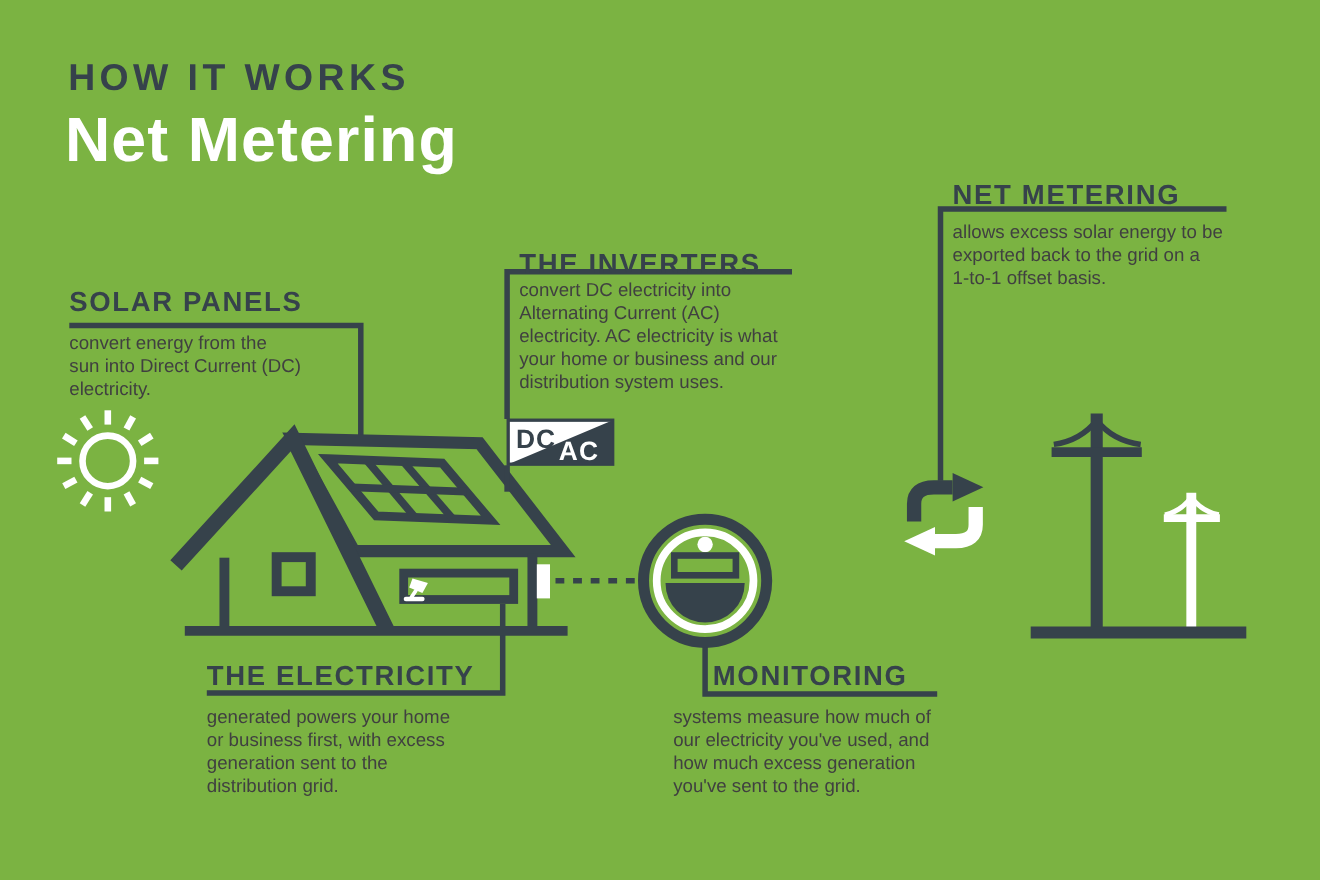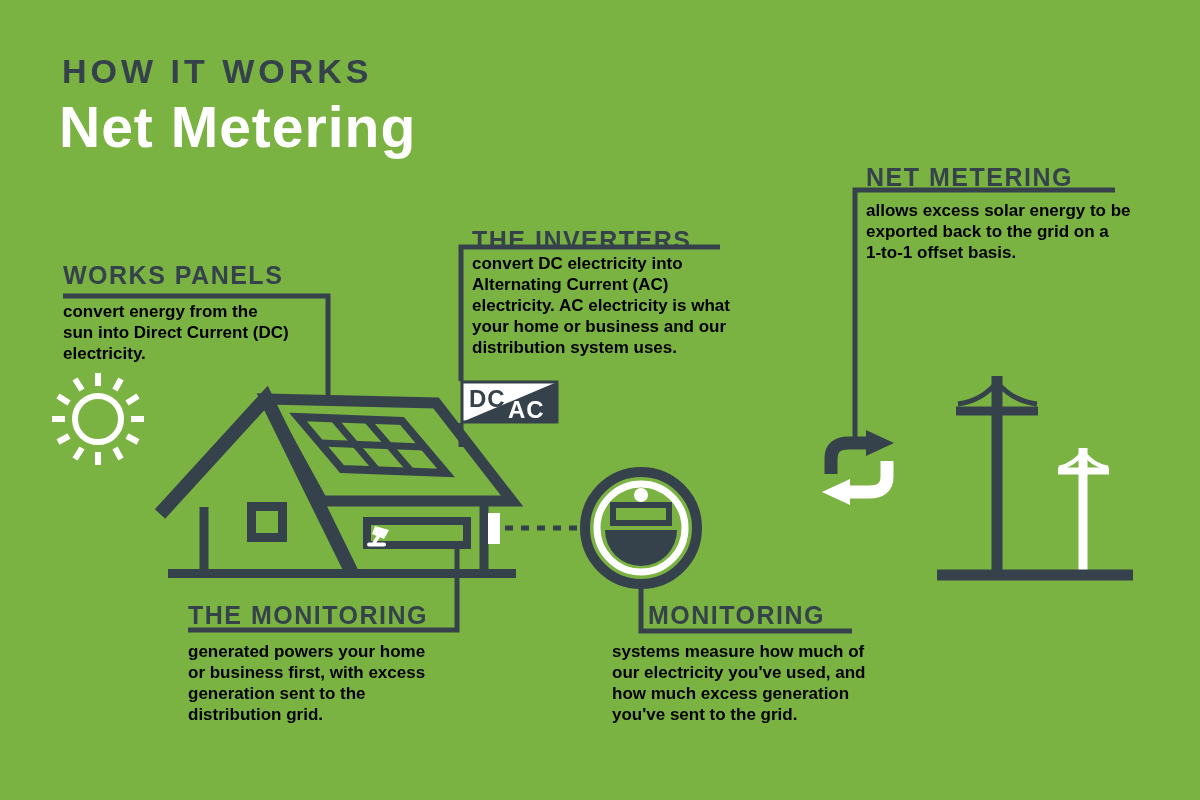--- a/index.html
+++ b/index.html
@@ -6,21 +6,21 @@
   .canvas{
     position:relative;width:1200px;height:800px;overflow:hidden;
     background:#7bb342;
     font-family:"Liberation Sans", sans-serif;
   }
   .abs{position:absolute;}
   svg{display:block;}
   .kicker{font-size:34px;font-weight:800;letter-spacing:4px;color:#36424b;white-space:nowrap;text-align:right;}
   .main-title{font-size:57px;font-weight:800;letter-spacing:1px;color:#ffffff;white-space:nowrap;}
   .sec-title{font-size:25px;font-weight:800;letter-spacing:1.5px;color:#36424b;white-space:nowrap;}
-  .sec-body{font-size:17px;font-weight:700;color:#000000;line-height:1.24;white-space:pre-line;}
+  .sec-body{font-size:17px;font-weight:400;color:#404040;line-height:1.24;white-space:pre-line;}
   .para-gap{margin-top:14px;}
 </style>
 </head>
 <body>
 
 <div class="canvas">
 
   <svg class="abs" style="left:0;top:0;" width="1200" height="800" viewBox="0 0 1200 800">
 
     <path d="M63 296 L328 296 L328 404" stroke="#36424b" stroke-width="5" fill="none"></path>
@@ -110,21 +110,21 @@
       <line x1="937" y1="575" x2="1133" y2="575" stroke="#36424b" stroke-width="11"></line>
     </g>
   </svg>
 
   <header>
     <div class="abs kicker" style="left:62px;top:52px;">HOW IT WORKS</div>
     <div class="abs main-title" style="left:59px;top:94px;">Net Metering</div>
   </header>
 
   <section>
-    <div class="abs sec-title" style="left:63px;top:261px;">WORKS PANELS</div>
+    <div class="abs sec-title" style="left:63px;top:261px;">SOLAR PANELS</div>
     <div class="abs sec-body" style="left:63px;top:301px;">convert energy from the
 sun into Direct Current (DC)
 electricity.</div>
   </section>
 
   <section>
     <div class="abs sec-title" style="left:472px;top:212px;margin-top:14px;">THE INVERTERS</div>
     <div class="abs sec-body" style="left:472px;top:253px;">convert DC electricity into
 Alternating Current (AC)
 electricity. AC electricity is what
@@ -135,21 +135,21 @@
   <section>
     <div class="abs sec-title" style="left:866px;top:163px;">NET METERING</div>
     <div class="abs" style="left:866px;top:200px;">
       <div class="sec-body">allows excess solar energy to be
 exported back to the grid on a
 1-to-1 offset basis.</div>
     </div>
   </section>
 
   <section>
-    <div class="abs sec-title" style="left:188px;top:601px;">THE MONITORING</div>
+    <div class="abs sec-title" style="left:188px;top:601px;">THE ELECTRICITY</div>
     <div class="abs sec-body" style="left:188px;top:641px;">generated powers your home
 or business first, with excess
 generation sent to the
 distribution grid.</div>
   </section>
 
   <section>
     <div class="abs sec-title" style="left:648px;top:601px;">MONITORING</div>
     <div class="abs sec-body" style="left:612px;top:641px;">systems measure how much of
 our electricity you've used, and

